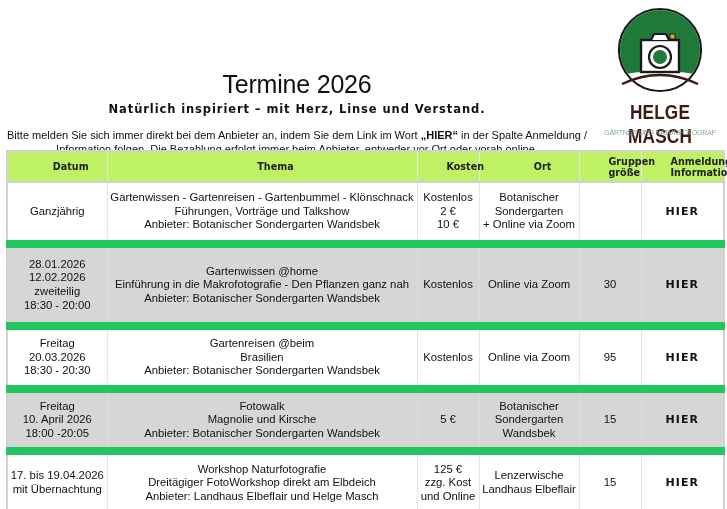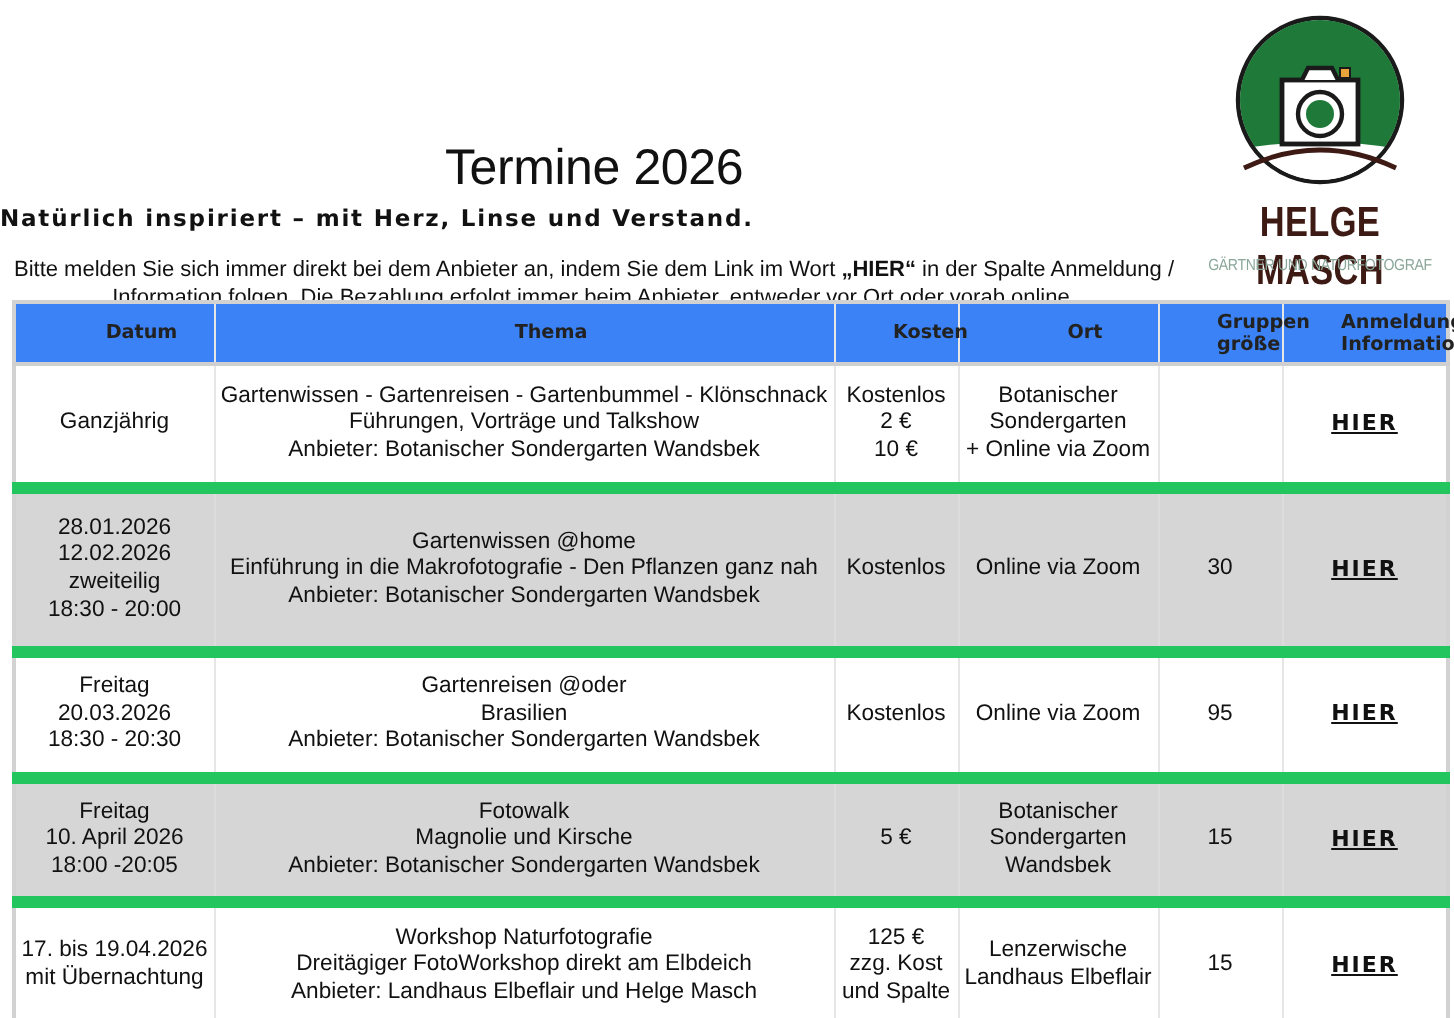--- a/index.html
+++ b/index.html
@@ -11,21 +11,21 @@
     .header {
       position: absolute; left: 0; top: 0; width: 600px; height: 140px; margin-top: 35px;
     }
     .title {
       position: absolute; left: 0; width: 594px; top: 35px;
       text-align: center; font-family: "Liberation Sans", sans-serif;
       font-size: 25px; color: #111; letter-spacing: -0.2px;
     }
     .subtitle {
       position: absolute; left: 0; width: 594px; top: 67px;
-      text-align: left; font-family: "DejaVu Sans", sans-serif;
+      text-align: center; font-family: "DejaVu Sans", sans-serif;
       font-weight: bold; font-size: 11.5px; letter-spacing: 0.9px; color: #111;
     }
     .intro {
       position: absolute; left: 0; width: 594px; top: 94px;
       text-align: center; font-family: "Liberation Sans", sans-serif;
       font-size: 11px; line-height: 13.5px; color: #111;
     }
     .intro b { font-weight: bold; }
 
     .logo {
@@ -52,27 +52,27 @@
     }
     table.events th, table.events td {
       border-left: 1px solid #e6e6e6; border-right: 1px solid #e6e6e6;
       text-align: center; vertical-align: middle; padding: 0 2px;
       line-height: 13.6px;
     }
     table.events { border: 2px solid #d2d2d2; }
     table.events th {
       font-family: "DejaVu Sans", sans-serif; font-weight: bold; font-size: 9.6px;
       height: 29px; line-height: 11px; border-bottom: 2px solid #cfcfcf;
-      background: #3b82f6; color: #222; padding-left: 29px;
-    }
-    table.events tr.row td { border-bottom: 6px solid #22c55e; }
+      background: #bef264; color: #222; padding-left: 29px;
+    }
+    table.events tr.row td { border-bottom: 8px solid #22c55e; }
     table.events tr.shade td { background: #d6d6d6; border-left-color: #dcdcdc; border-right-color: #dcdcdc; }
     .hier {
       font-family: "DejaVu Sans", sans-serif; font-weight: bold; font-size: 11px;
-      text-decoration: underline; letter-spacing: 1px; color: #111; cursor: pointer;
+      letter-spacing: 1px; color: #111; cursor: pointer;
     }
     .cell-lines span { display: block; }
   </style>
 </head>
 <body>
 
 <div class="header">
   <div class="title">Termine 2026</div>
   <div class="subtitle">Natürlich inspiriert – mit Herz, Linse und Verstand.</div>
   <div class="intro"><span>Bitte melden Sie sich immer direkt bei dem Anbieter an, indem Sie dem Link im Wort </span><b>„HIER“</b><span> in der Spalte Anmeldung / Information folgen. Die Bezahlung erfolgt immer beim Anbieter, entweder vor Ort oder vorab online.</span></div>
@@ -173,21 +173,21 @@
       <td><a class="hier">HIER</a></td>
     </tr>
 
     <tr class="row" style="height:63px">
       <td class="cell-lines">
           <span>Freitag</span>
           <span>20.03.2026</span>
           <span>18:30 - 20:30</span>
         </td>
       <td class="cell-lines">
-          <span>Gartenreisen @oder</span>
+          <span>Gartenreisen @beim</span>
           <span>Brasilien</span>
           <span>Anbieter: Botanischer Sondergarten Wandsbek</span>
         </td>
       <td class="cell-lines">
           <span>Kostenlos</span>
         </td>
       <td class="cell-lines">
           <span>Online via Zoom</span>
         </td>
       <td>95</td>
@@ -223,21 +223,21 @@
           <span>mit Übernachtung</span>
         </td>
       <td class="cell-lines">
           <span>Workshop Naturfotografie</span>
           <span>Dreitägiger FotoWorkshop direkt am Elbdeich</span>
           <span>Anbieter: Landhaus Elbeflair und Helge Masch</span>
         </td>
       <td class="cell-lines">
           <span>125 €</span>
           <span>zzg. Kost</span>
-          <span>und Spalte</span>
+          <span>und Online</span>
         </td>
       <td class="cell-lines">
           <span>Lenzerwische</span>
           <span>Landhaus Elbeflair</span>
         </td>
       <td>15</td>
       <td><a class="hier">HIER</a></td>
     </tr>
   </tbody>
 </table>

